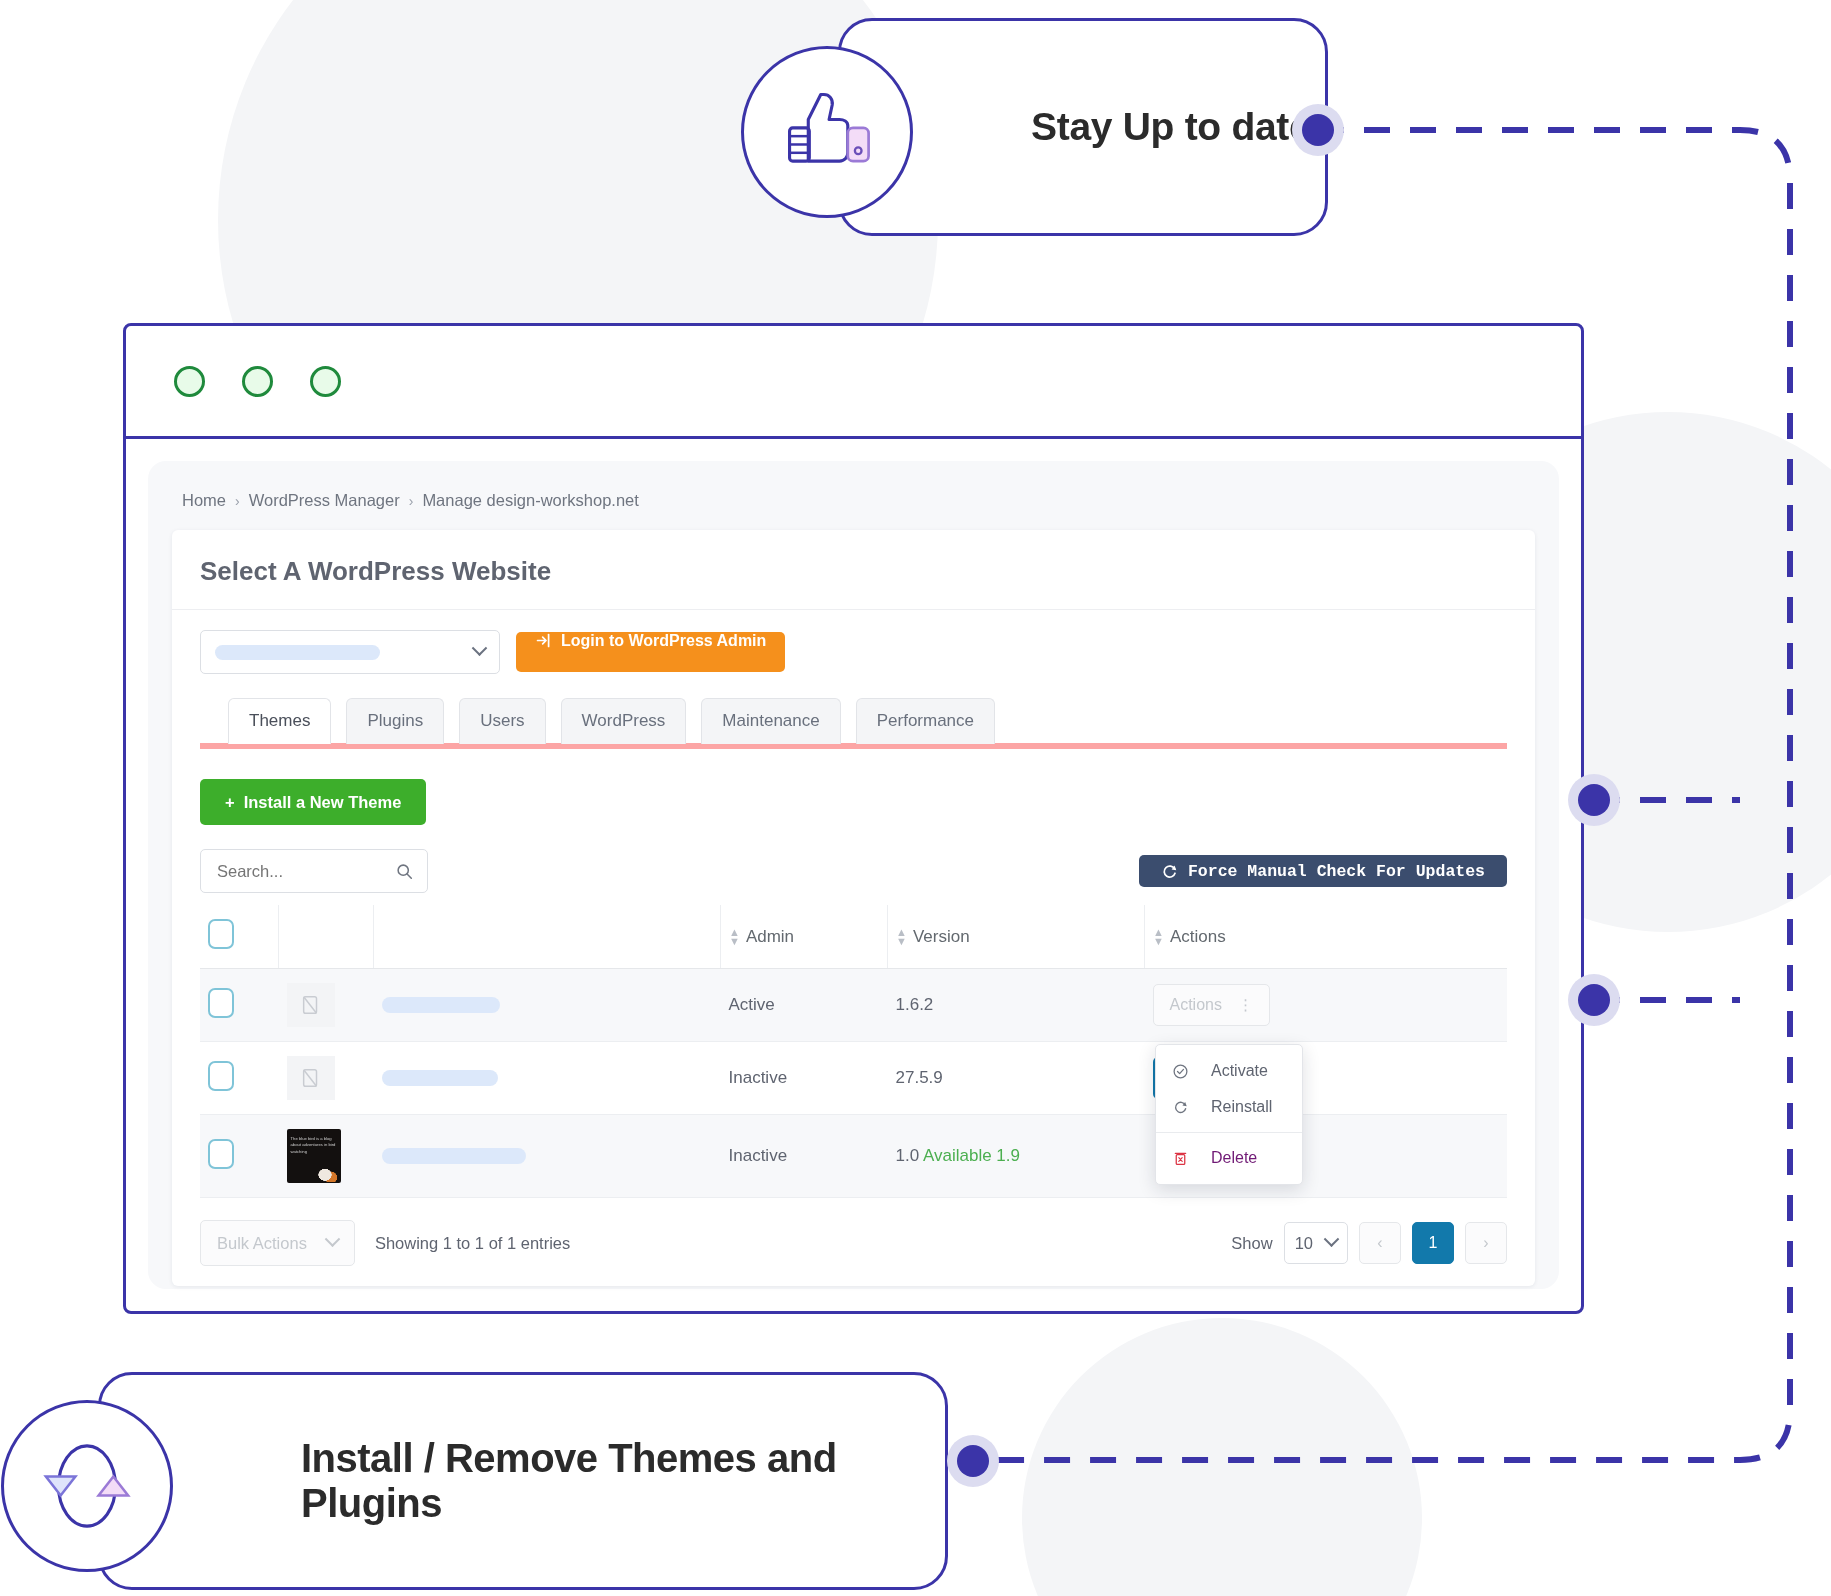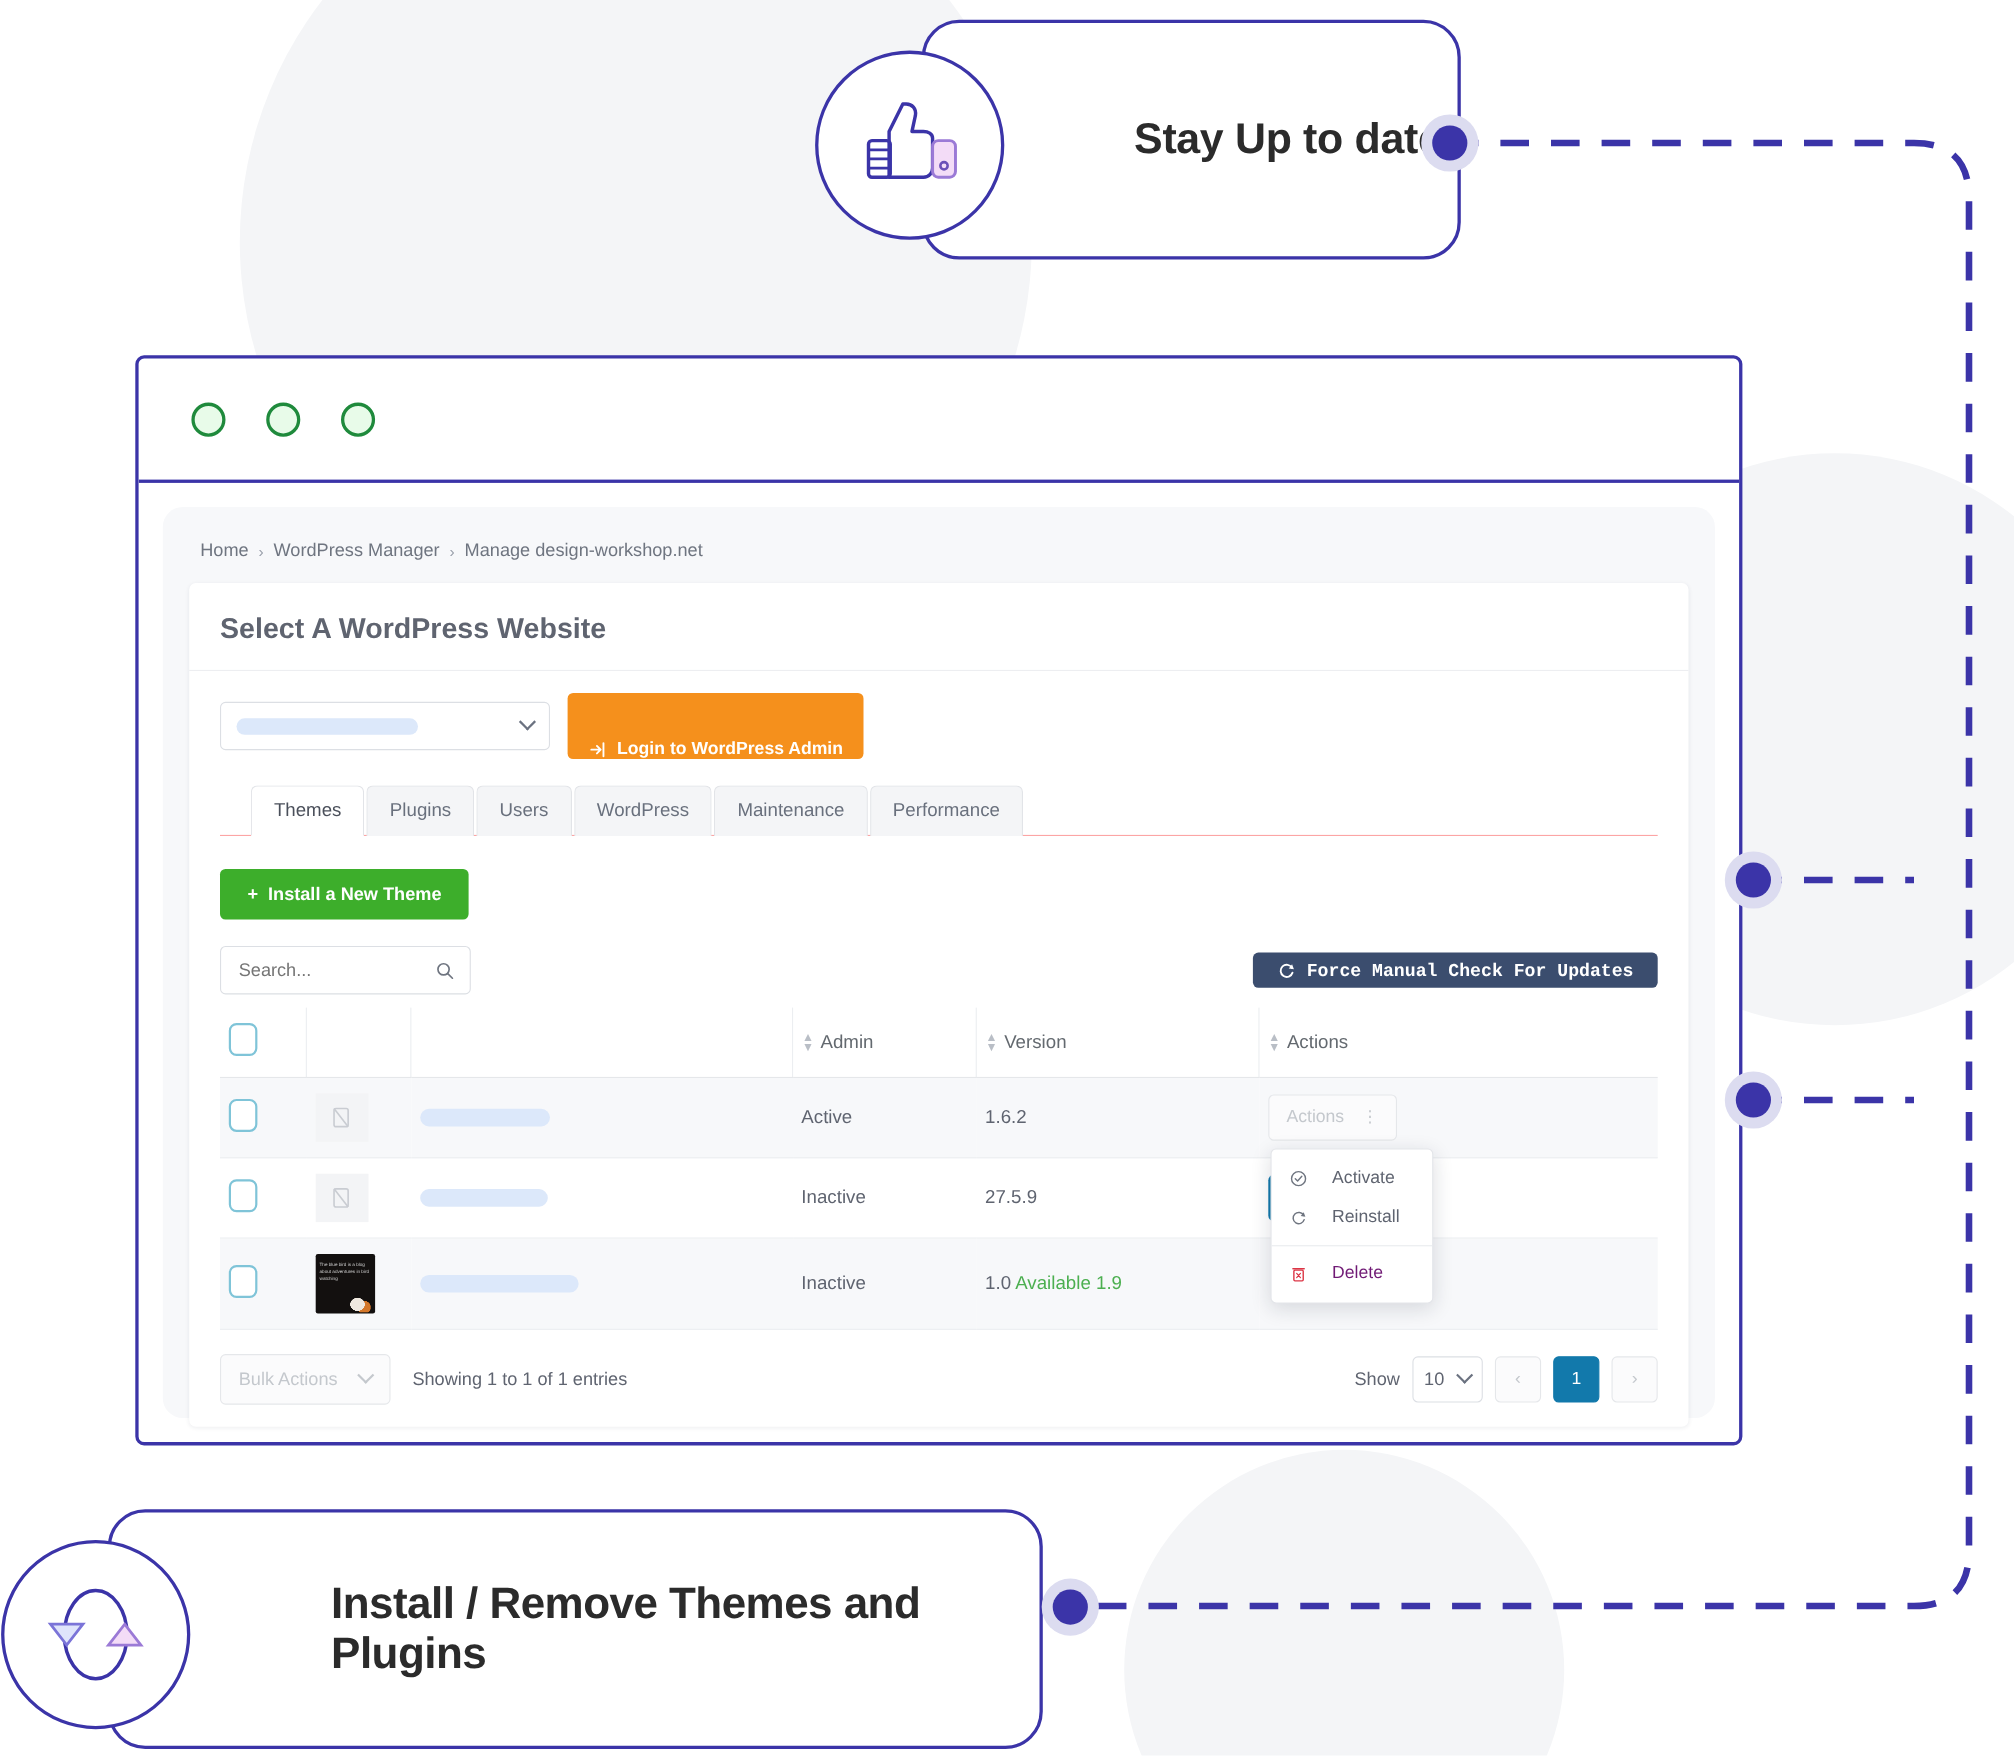--- a/index.html
+++ b/index.html
@@ -215,36 +215,36 @@
     width: 9px; height: 9px;
     border-right: 2px solid #6b7280;
     border-bottom: 2px solid #6b7280;
     transform: rotate(45deg) translate(-3px,-3px);
   }
   .btn-login {
     background: #f5901c;
     color: #ffffff;
     border: none;
     border-radius: 5px;
-    height: 60px;
+    height: 40px;
     padding: 0 19px;
     font-size: 16px;
     font-weight: bold;
     display: flex;
-    align-items: flex-end;
+    align-items: flex-start;
     gap: 9px;
     cursor: pointer;
     font-family: "Liberation Sans", sans-serif;
   }
 
   
   .tabs {
     display: flex;
-    gap: 2px;
-    border-bottom: 1px solid #fca5a5;
+    gap: 15px;
+    border-bottom: 6px solid #fca5a5;
     margin-bottom: 30px;
     padding-left: 28px;
   }
   .tab {
     padding: 12px 20px;
     font-size: 17px;
     color: #69707d;
     background: #f4f5f7;
     border: 1px solid #e2e4e8;
     border-bottom: none;

